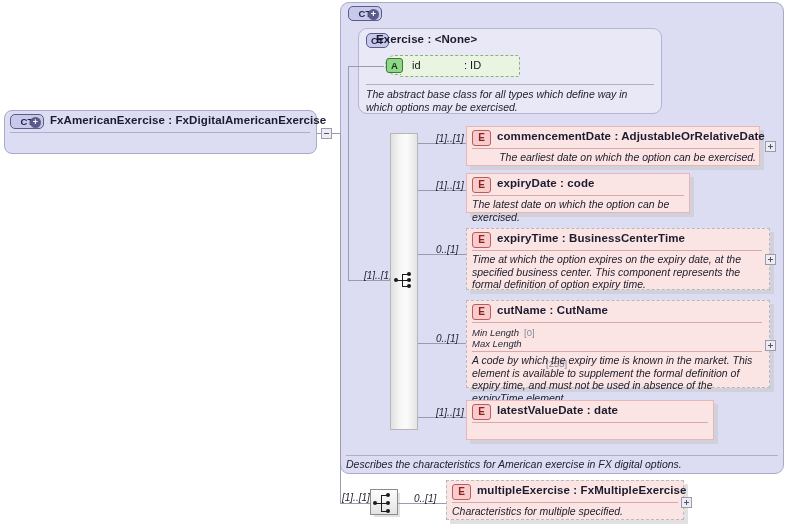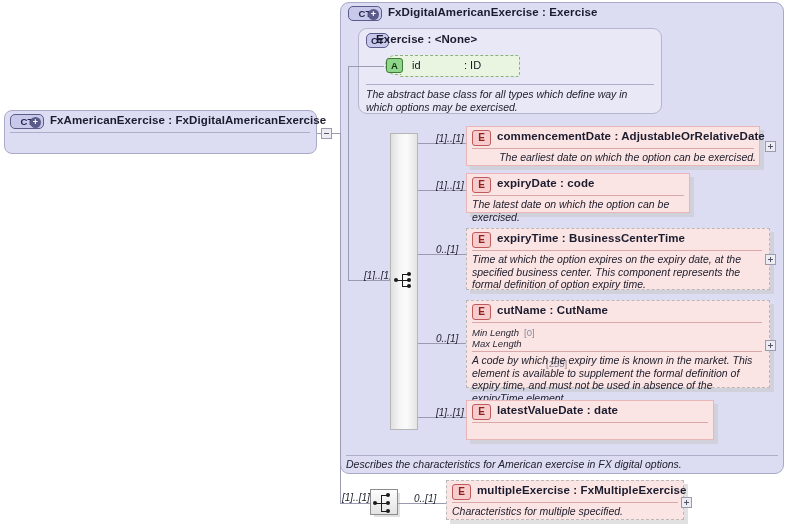--- a/index.html
+++ b/index.html
@@ -182,21 +182,20 @@
 <body>
 
 <div class="canvas">
 
   <div class="ct-box abs" style="left:340px;top:2px;width:444px;height:472px;"></div>
 
   <div class="badge-ct plus" style="left:348px;top:6px;">
     <span>CT</span>
     <span class="plus-circle">+</span>
   </div>
-  <div class="ct-title" style="left:388px;top:6px;">FxDigitalAmericanExercise : Exercise</div>
 
   <div class="sep" style="left:346px;top:455px;width:432px;"></div>
   <div class="desc" style="left:346px;top:458px;width:432px;">Describes the characteristics for American exercise in FX digital options.</div>
 
   <div class="ct-inner abs" style="left:358px;top:28px;width:304px;height:86px;"></div>
 
   <div class="badge-ct flat" style="left:366px;top:33px;">
     <span>CT</span>
   </div>
   <div class="ct-title" style="left:376px;top:33px;">Exercise : &lt;None&gt;</div>

